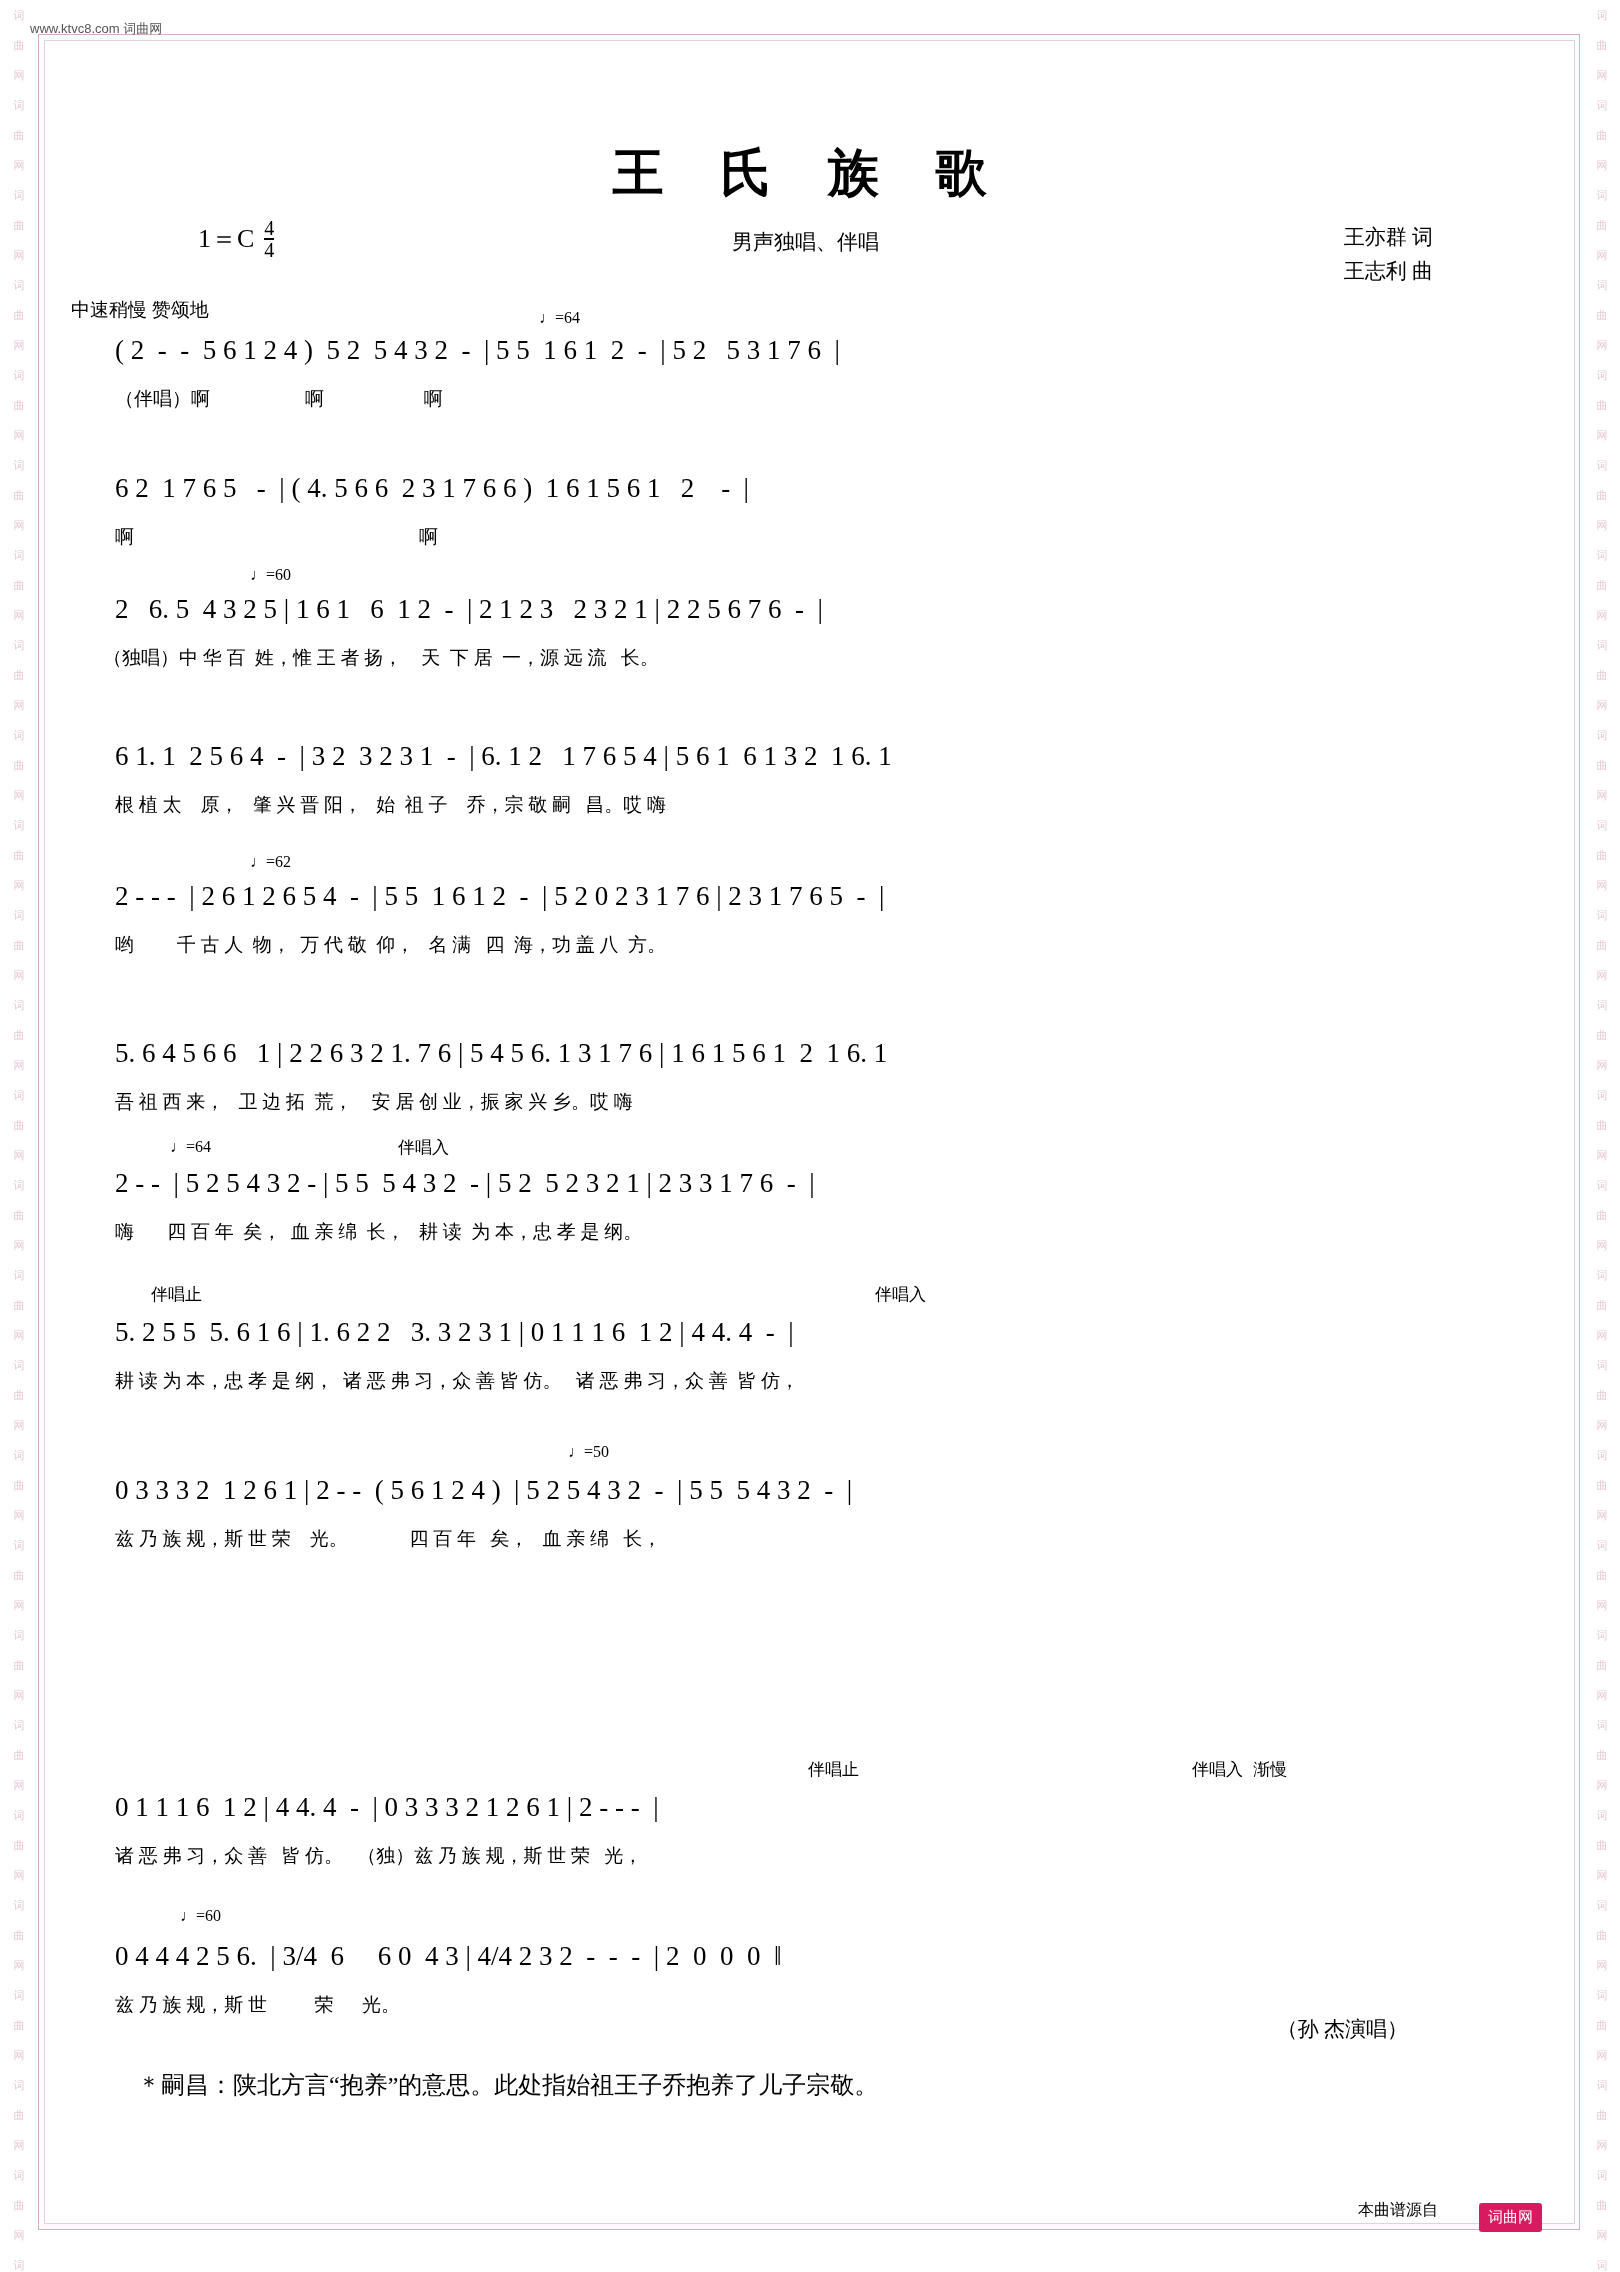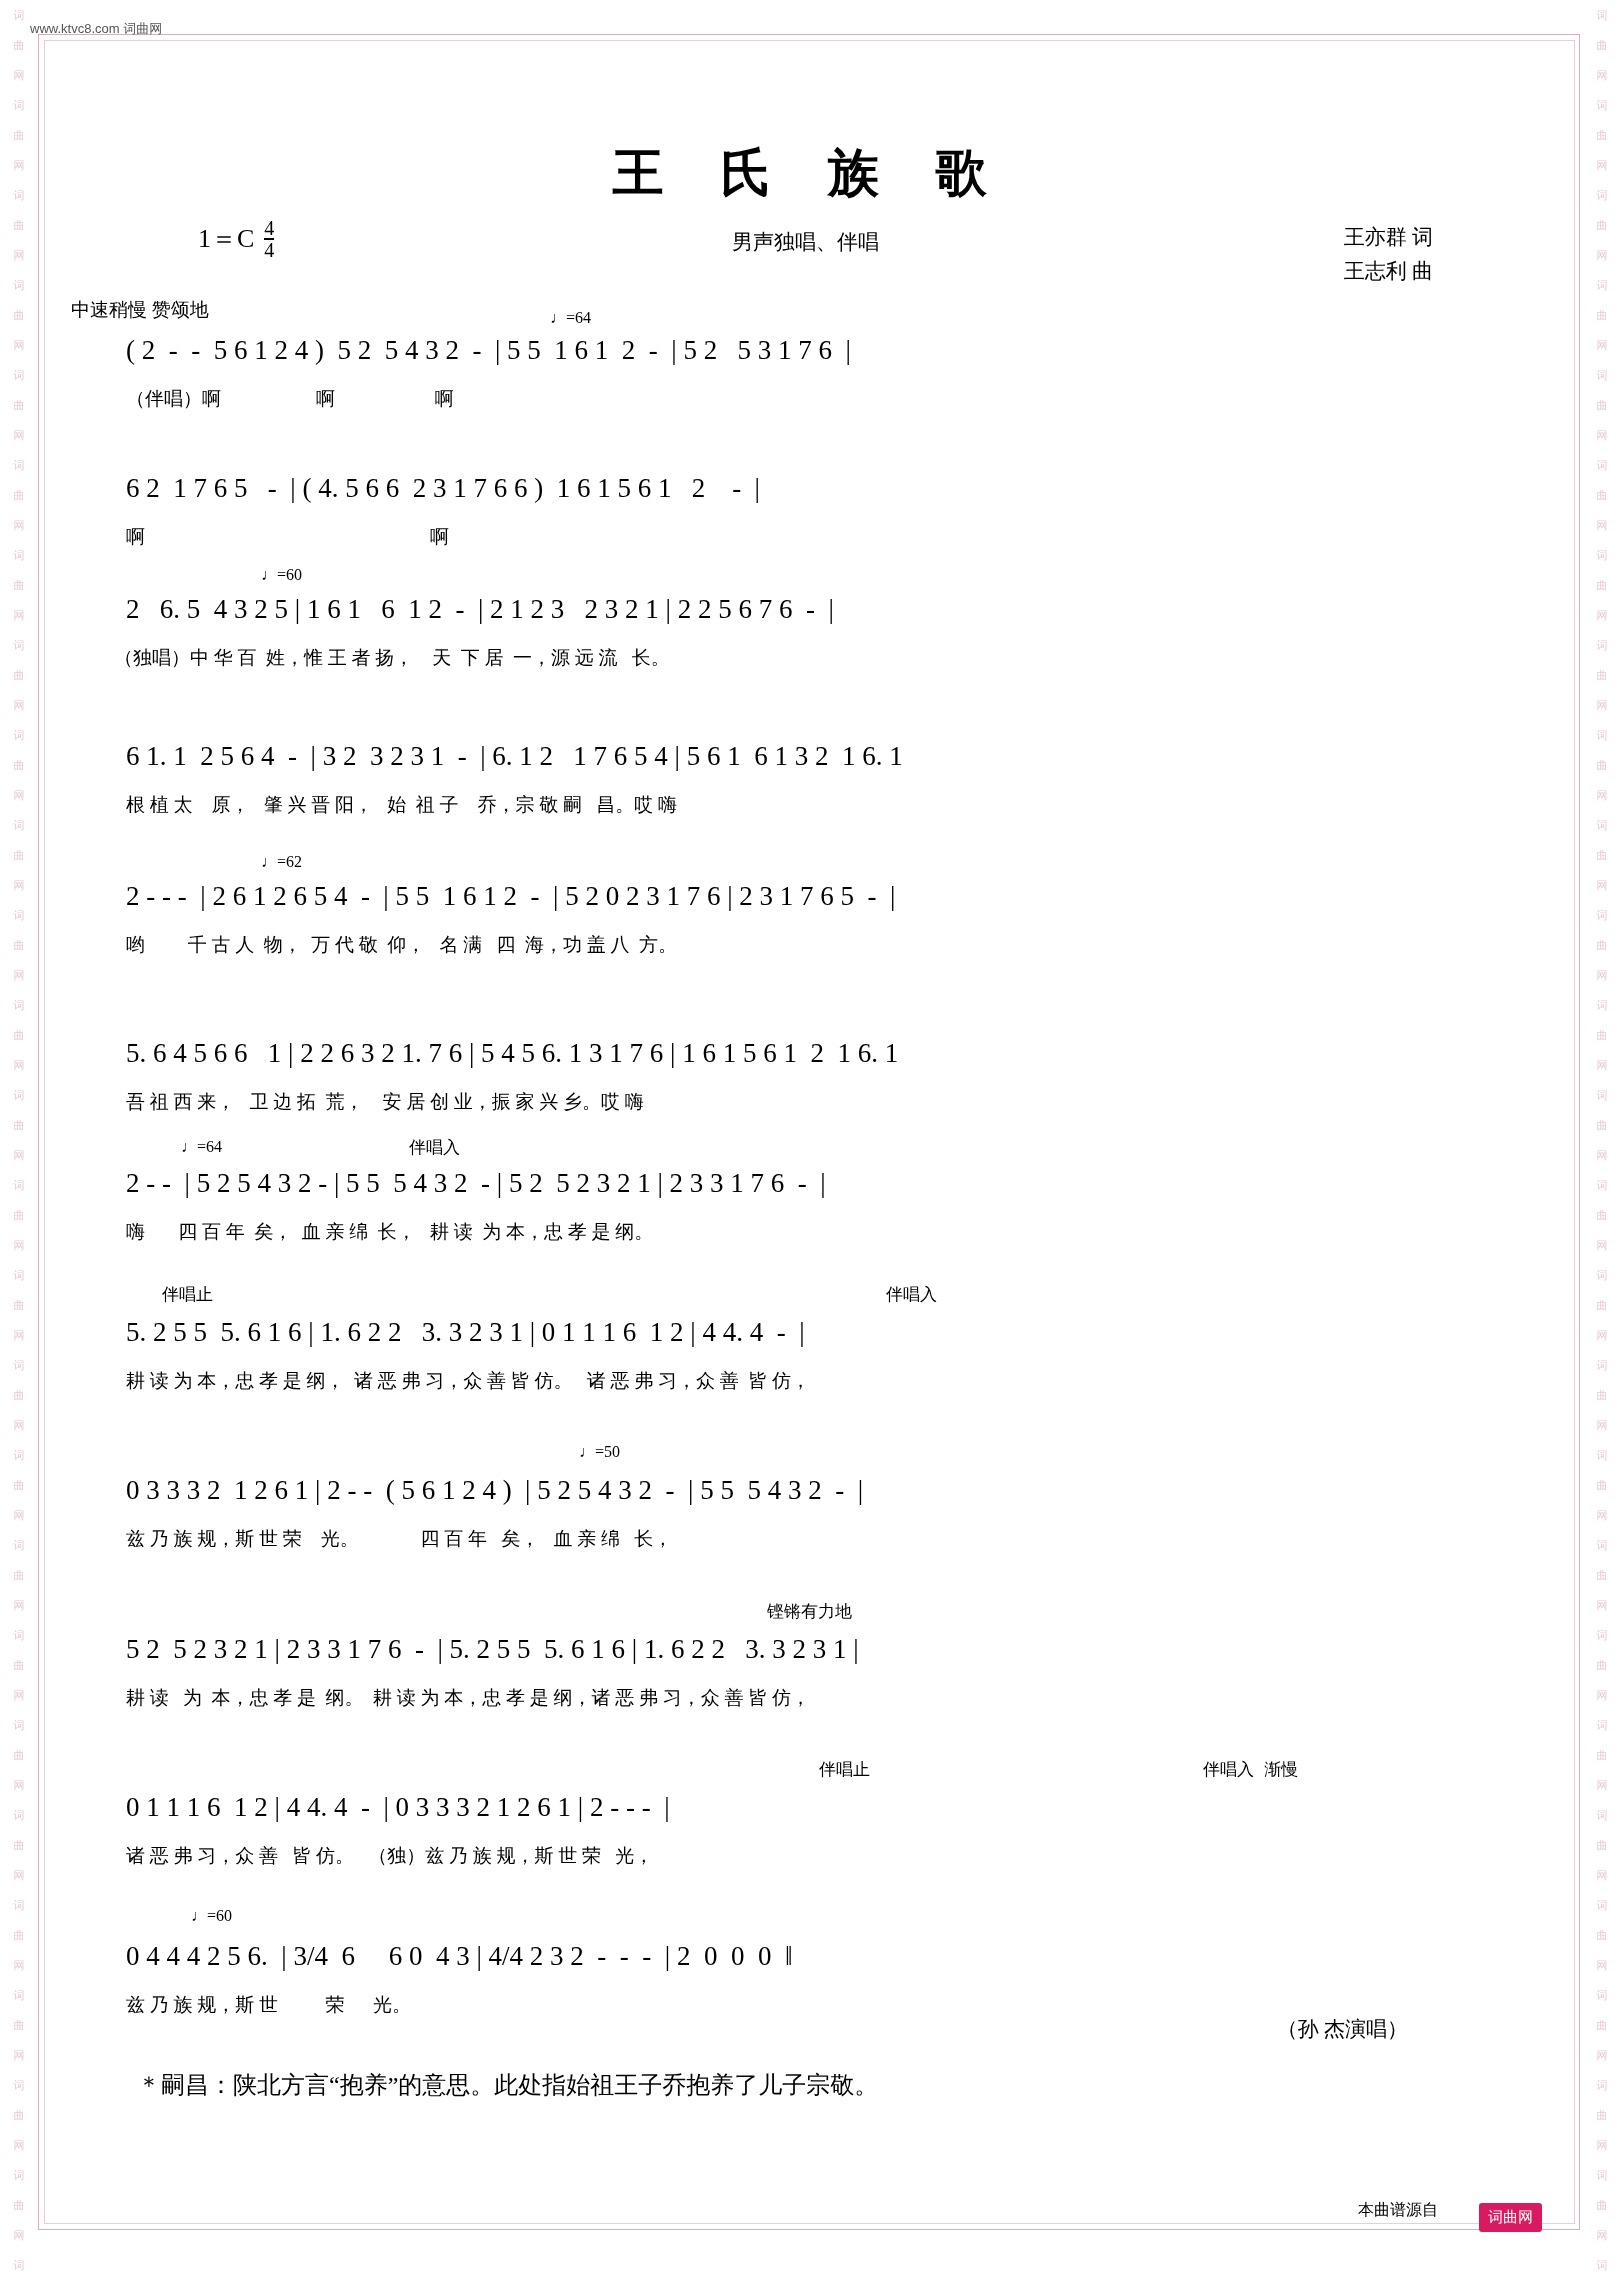--- a/index.html
+++ b/index.html
@@ -67,21 +67,21 @@
     position:absolute;right:188px;top:220px;
     font-size:21px;line-height:34px;text-align:left;
   }
   .tempo-head{
     position:absolute;left:71px;top:297px;
     font-size:19px;
   }
 
   
   .row{
-    position:absolute;left:15px;width:1496px;
+    position:absolute;left:4px;width:1496px;
   }
   .notes{
     position:relative;
     font-family:"Liberation Serif",serif;
     font-size:27px;
     white-space:pre;
     letter-spacing:0px;
   }
   .lyr{
     position:relative;
@@ -344,25 +344,20 @@
     <div class="notes" style="left:111px;top:20px;">5. 2 5 5  5. 6 1 6 | 1. 6 2 2   3. 3 2 3 1 | 0 1 1 1 6  1 2 | 4 4. 4  -  |</div>
     <div class="lyr" style="left:111px;top:40px;">耕 读 为 本，忠 孝 是 纲，  诸 恶 弗 习，众 善 皆 仿。   诸 恶 弗 习，众 善  皆 仿，</div>
   </div>
 
   <div class="row" style="top:1455px;">
     <div class="tempo" style="left:564px;top:-12px;">♩=50</div>
     <div class="notes" style="left:111px;top:20px;">0 3 3 3 2  1 2 6 1 | 2 - -  ( 5 6 1 2 4 )  | 5 2 5 4 3 2  -  | 5 5  5 4 3 2  -  |</div>
     <div class="lyr" style="left:111px;top:40px;">兹 乃 族 规，斯 世 荣    光。             四 百 年   矣，   血 亲 绵   长，</div>
   </div>
 
-  <div class="row" style="top:1614px;">
-    <div class="mark" style="left:752px;top:-14px;">铿锵有力地</div>
-    <div class="notes" style="left:111px;top:20px;">5 2  5 2 3 2 1 | 2 3 3 1 7 6  -  | 5. 2 5 5  5. 6 1 6 | 1. 6 2 2   3. 3 2 3 1 |</div>
-    <div class="lyr" style="left:111px;top:40px;">耕 读   为  本，忠 孝 是  纲。  耕 读 为 本，忠 孝 是 纲，诸 恶 弗 习，众 善 皆 仿，</div>
-  </div>
 
   <div class="row" style="top:1772px;">
     <div class="mark" style="left:804px;top:-14px;">伴唱止</div>
     <div class="mark" style="left:1188px;top:-14px;">伴唱入  渐慢</div>
     <div class="notes" style="left:111px;top:20px;">0 1 1 1 6  1 2 | 4 4. 4  -  | 0 3 3 3 2 1 2 6 1 | 2 - - -  |</div>
     <div class="lyr" style="left:111px;top:40px;">诸 恶 弗 习，众 善   皆 仿。   （独）兹 乃 族 规，斯 世 荣   光，</div>
   </div>
 
   <div class="row" style="top:1921px;">
     <div class="tempo" style="left:176px;top:-14px;">♩=60</div>

